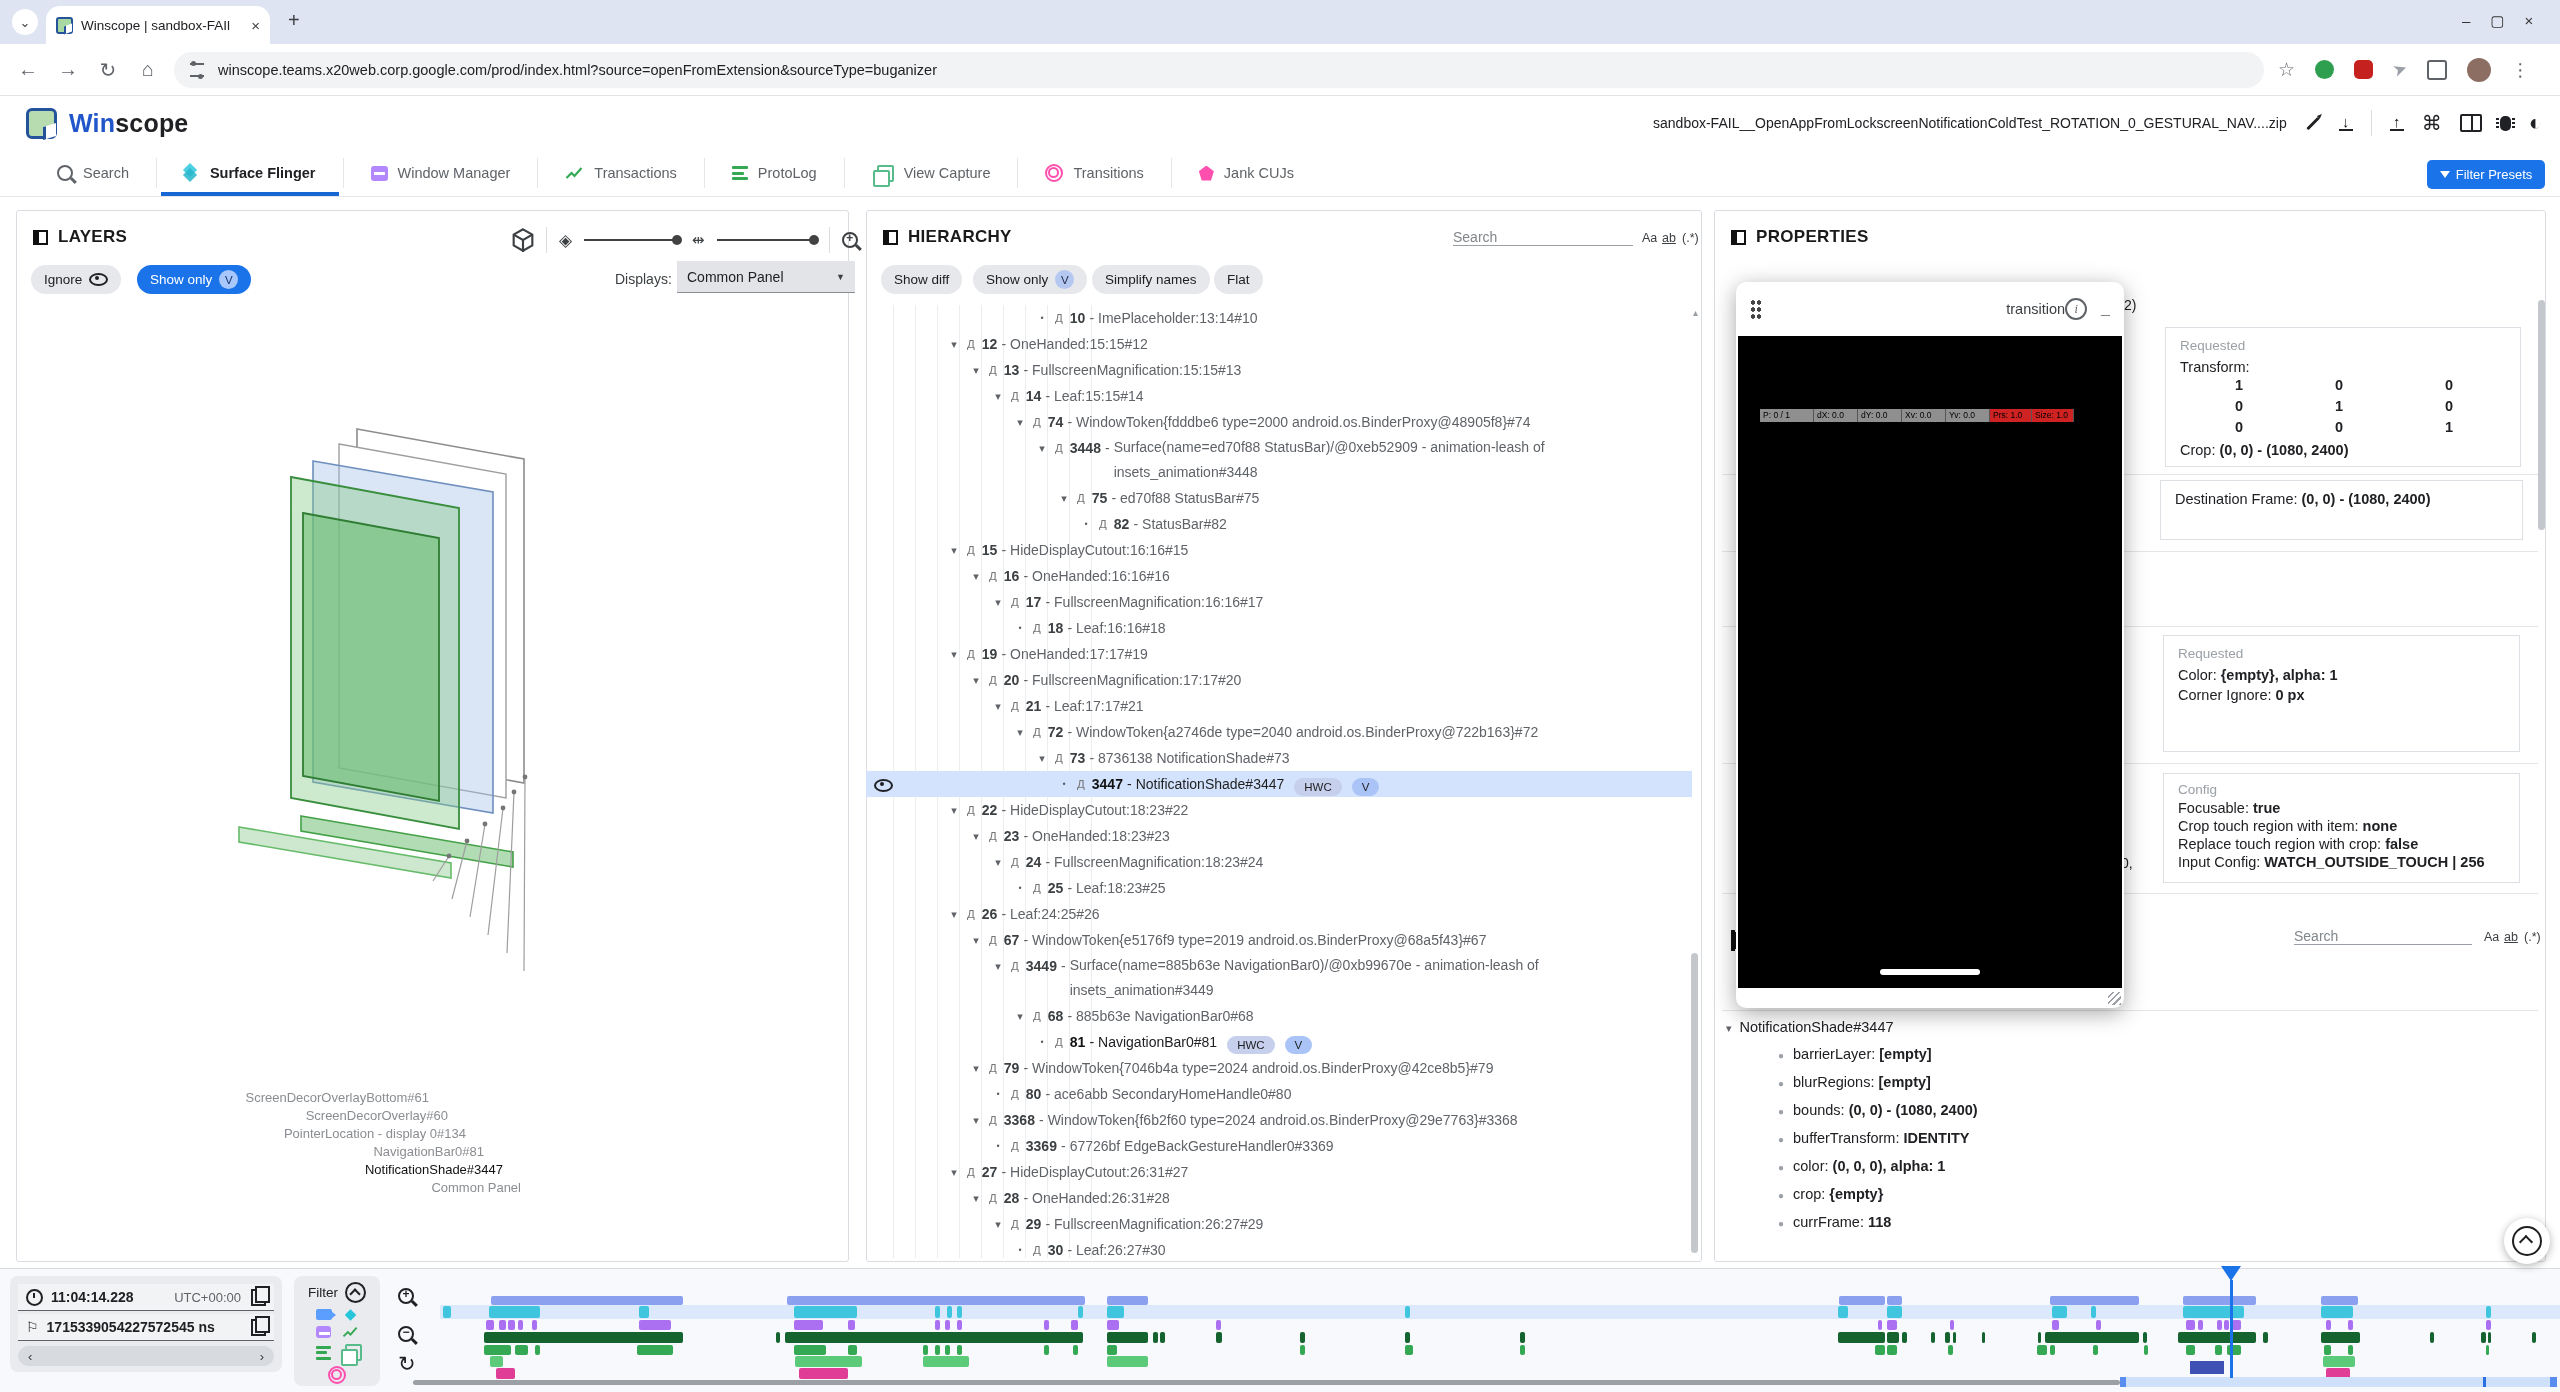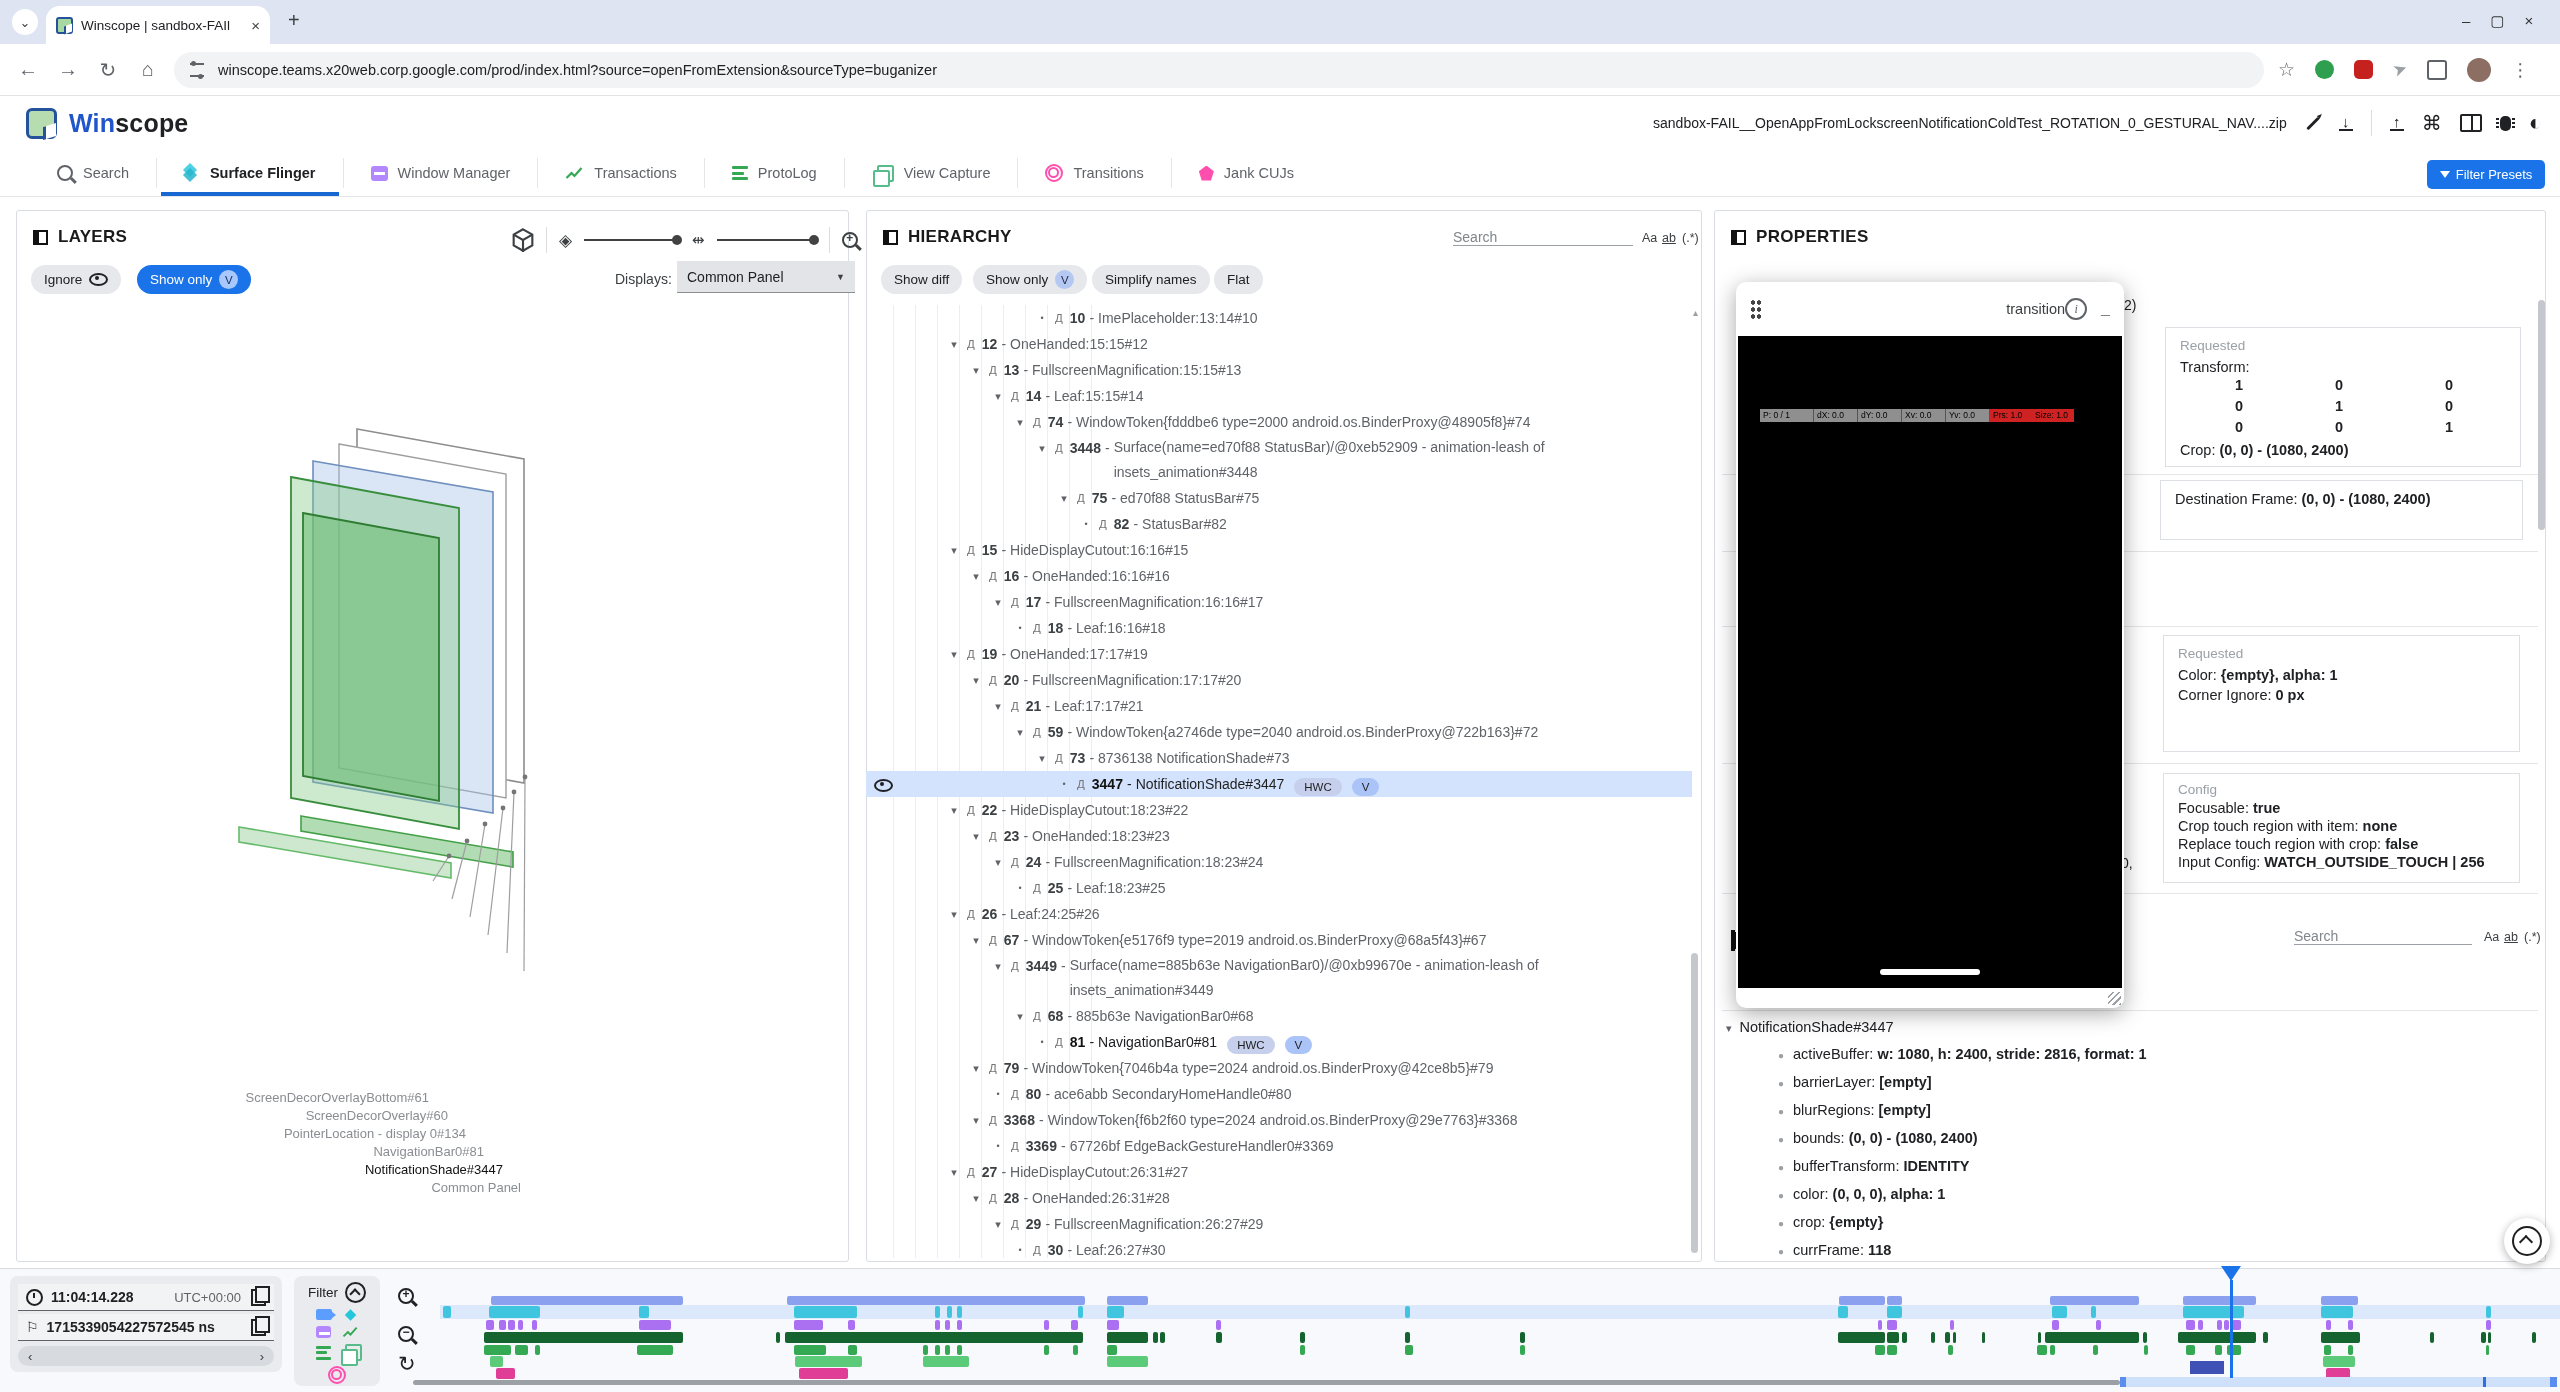--- a/index.html
+++ b/index.html
@@ -416,21 +416,21 @@
       <span><b>20</b><span style="margin-right:4px;">-</span><span class="nm">FullscreenMagnification:17:17#20</span></span>
     </div>
     <div class="hrow" style="padding-left: 126px;">
       <span class="tw" style="">▾</span>
       <span class="lg">Д</span>
       <span><b>21</b><span style="margin-right:4px;">-</span><span class="nm">Leaf:17:17#21</span></span>
     </div>
     <div class="hrow" style="padding-left: 148px;">
       <span class="tw" style="">▾</span>
       <span class="lg">Д</span>
-      <span><b>59</b><span style="margin-right:4px;">-</span><span class="nm">WindowToken{a2746de type=2040 android.os.BinderProxy@722b163}#72</span></span>
+      <span><b>72</b><span style="margin-right:4px;">-</span><span class="nm">WindowToken{a2746de type=2040 android.os.BinderProxy@722b163}#72</span></span>
     </div>
     <div class="hrow" style="padding-left: 170px;">
       <span class="tw" style="">▾</span>
       <span class="lg">Д</span>
       <span><b>73</b><span style="margin-right:4px;">-</span><span class="nm">8736138 NotificationShade#73</span></span>
     </div>
     <div class="hrow sel" style="padding-left: 192px;">
       <span class="eyeic" style="position:absolute;left:8px;top:8px;"></span>
       <span class="tw" style="font-size:9px;">•</span>
       <span class="lg">Д</span>
@@ -579,21 +579,20 @@
 
 <div class="srch" style="position:absolute;left:2294px;top:928px;width:178px;">Search</div>
 <span class="stool abs" style="left:2484px;top:930px;">Aa</span>
 <span class="stool abs" style="left:2504px;top:930px;text-decoration:underline;">ab</span>
 <span class="stool abs" style="left:2524px;top:930px;">(.*)</span>
 <div id="ptree">
   <div class="prow">
     <span style="color:#5f6368;font-size:11px;margin-right:8px;">▾</span><span>NotificationShade#3447</span>
   </div>
   <div id="ptree-rows">
-      <div class="prow"><span class="bu">●</span><span>activeBuffer:</span> <b>w: 1080, h: 2400, stride: 2816, format: 1</b></div>
       <div class="prow"><span class="bu">●</span><span>barrierLayer:</span> <b>[empty]</b></div>
       <div class="prow"><span class="bu">●</span><span>blurRegions:</span> <b>[empty]</b></div>
       <div class="prow"><span class="bu">●</span><span>bounds:</span> <b>(0, 0) - (1080, 2400)</b></div>
       <div class="prow"><span class="bu">●</span><span>bufferTransform:</span> <b>IDENTITY</b></div>
       <div class="prow"><span class="bu">●</span><span>color:</span> <b>(0, 0, 0), alpha: 1</b></div>
       <div class="prow"><span class="bu">●</span><span>crop:</span> <b>{empty}</b></div>
       <div class="prow"><span class="bu">●</span><span>currFrame:</span> <b>118</b></div>
     </div>
 </div>
 

